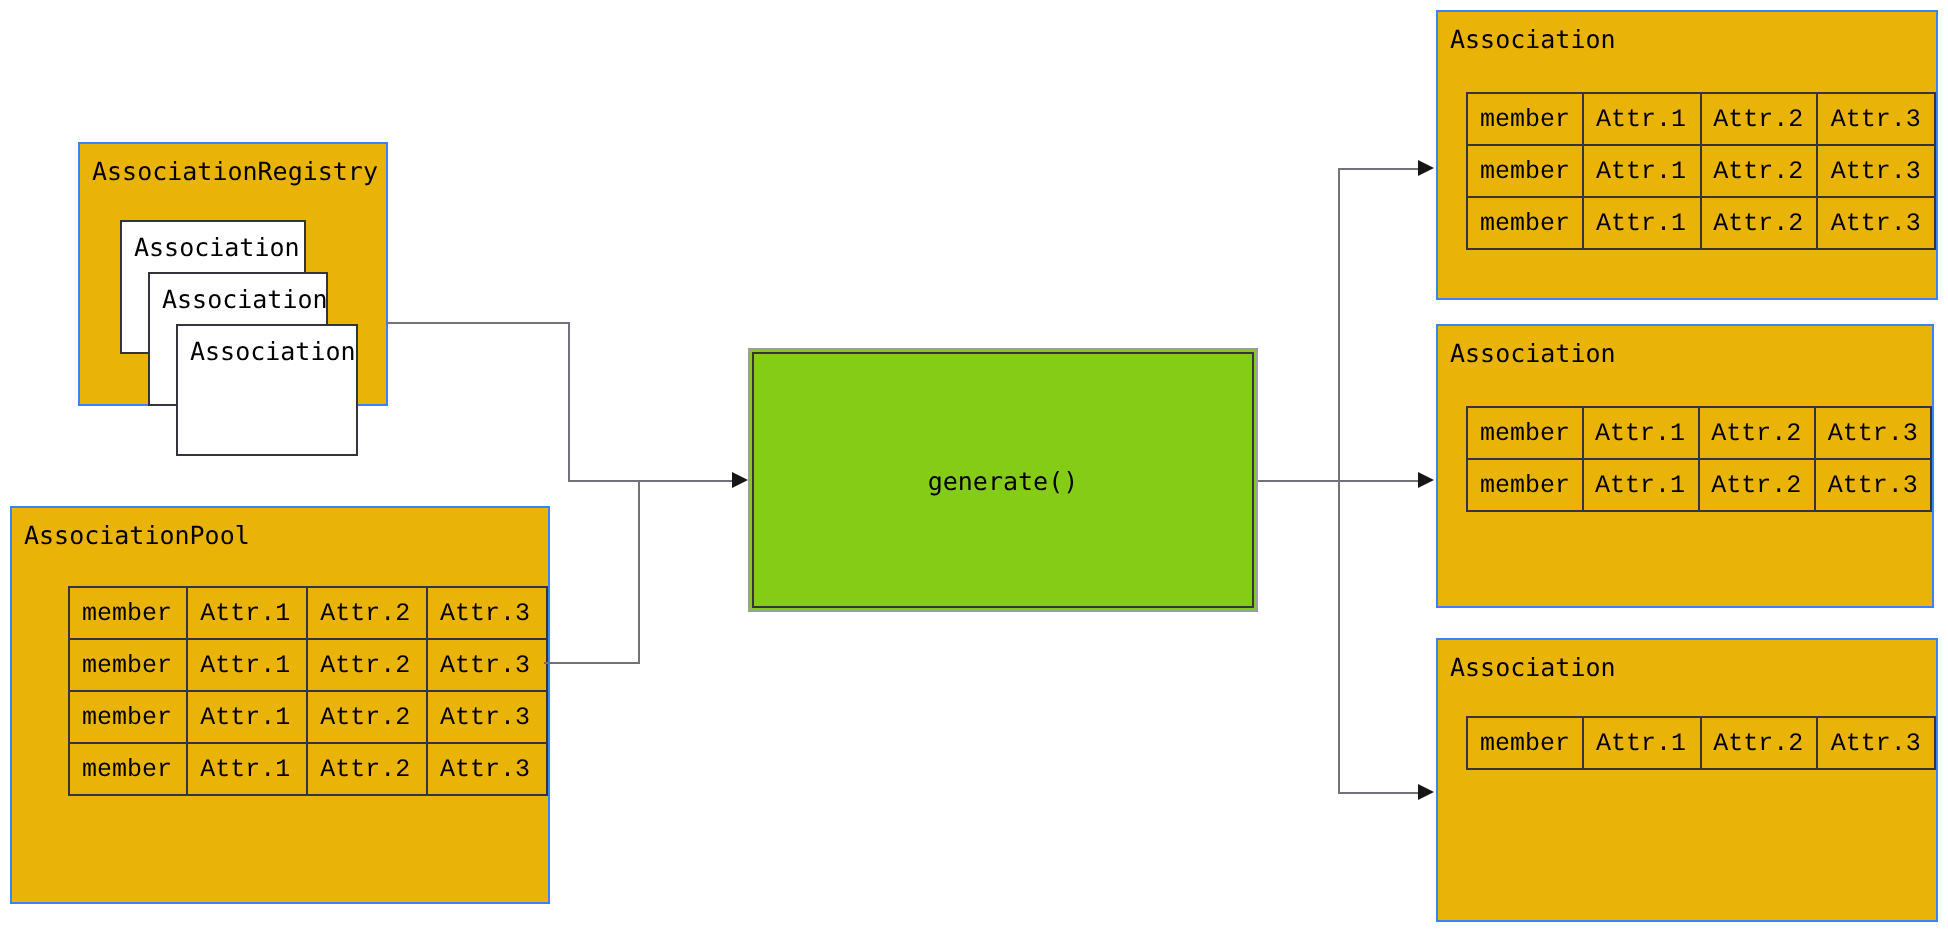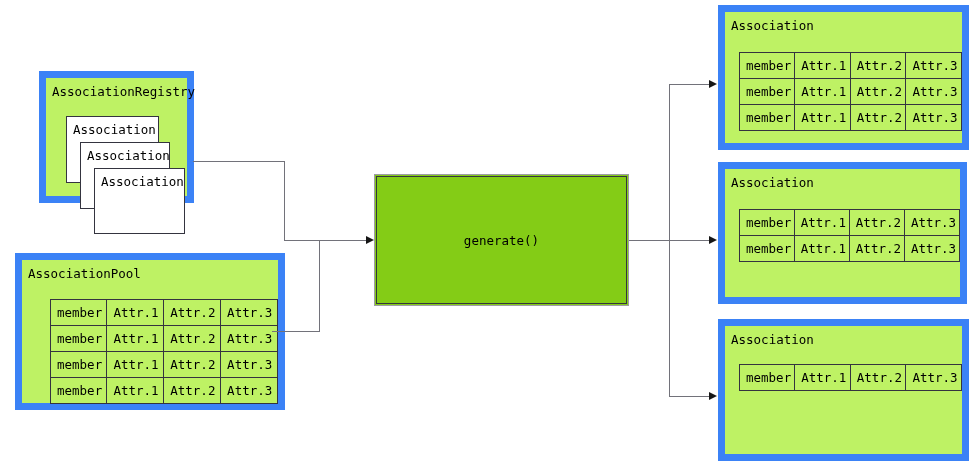--- a/index.html
+++ b/index.html
@@ -8,22 +8,22 @@
     width: 974px;
     height: 469px;
     background: #ffffff;
     font-family: "DejaVu Sans Mono", "Liberation Mono", monospace;
     font-size: 12.5px;
     color: #000000;
     overflow: hidden;
   }
   .box {
     position: absolute;
-    background: #bef264;
-    border: 7px solid #3b82f6;
+    background: #eab308;
+    border: 1px solid #3b82f6;
     box-sizing: border-box;
   }
   .box-title {
     position: absolute;
     left: 6px;
     top: 6px;
     white-space: nowrap;
   }
   .card {
     position: absolute;
@@ -42,20 +42,21 @@
     border-collapse: collapse;
     table-layout: fixed;
   }
   table.grid td {
     border: 1px solid #34343f;
     height: 25px;
     padding: 0 0 0 6px;
     vertical-align: middle;
     white-space: nowrap;
     overflow: hidden;
+    font-family: Liberation Mono, monospace;
   }
   td.c0 { width: 54px; }
   td.c1, td.c2, td.c3 { width: 55px; }
   .process {
     position: absolute;
     left: 374px; top: 174px; width: 255px; height: 132px;
     border: 1px solid #9c9ca4;
     box-sizing: border-box;
     background: #84cc16;
   }
@@ -90,21 +91,21 @@
       <div class="card-label">Association</div>
     </div>
     <div class="card" style="left:34px; top:64px; width:90px; height:67px;">
       <div class="card-label">Association</div>
     </div>
     <div class="card" style="left:48px; top:90px; width:91px; height:66px;">
       <div class="card-label">Association</div>
     </div>
   </div>
 
-  <div class="box" style="left:15px; top:253px; width:270px; height:157px;">
+  <div class="box" style="left:5px; top:253px; width:270px; height:199px;">
     <div class="box-title">AssociationPool</div>
     <table class="grid" style="left:28px; top:39px;">
       <tbody>
           <tr>
         <td class="c0">member</td>
         <td class="c1">Attr.1</td>
         <td class="c2">Attr.2</td>
         <td class="c3">Attr.3</td>
       </tr>
       <tr>

